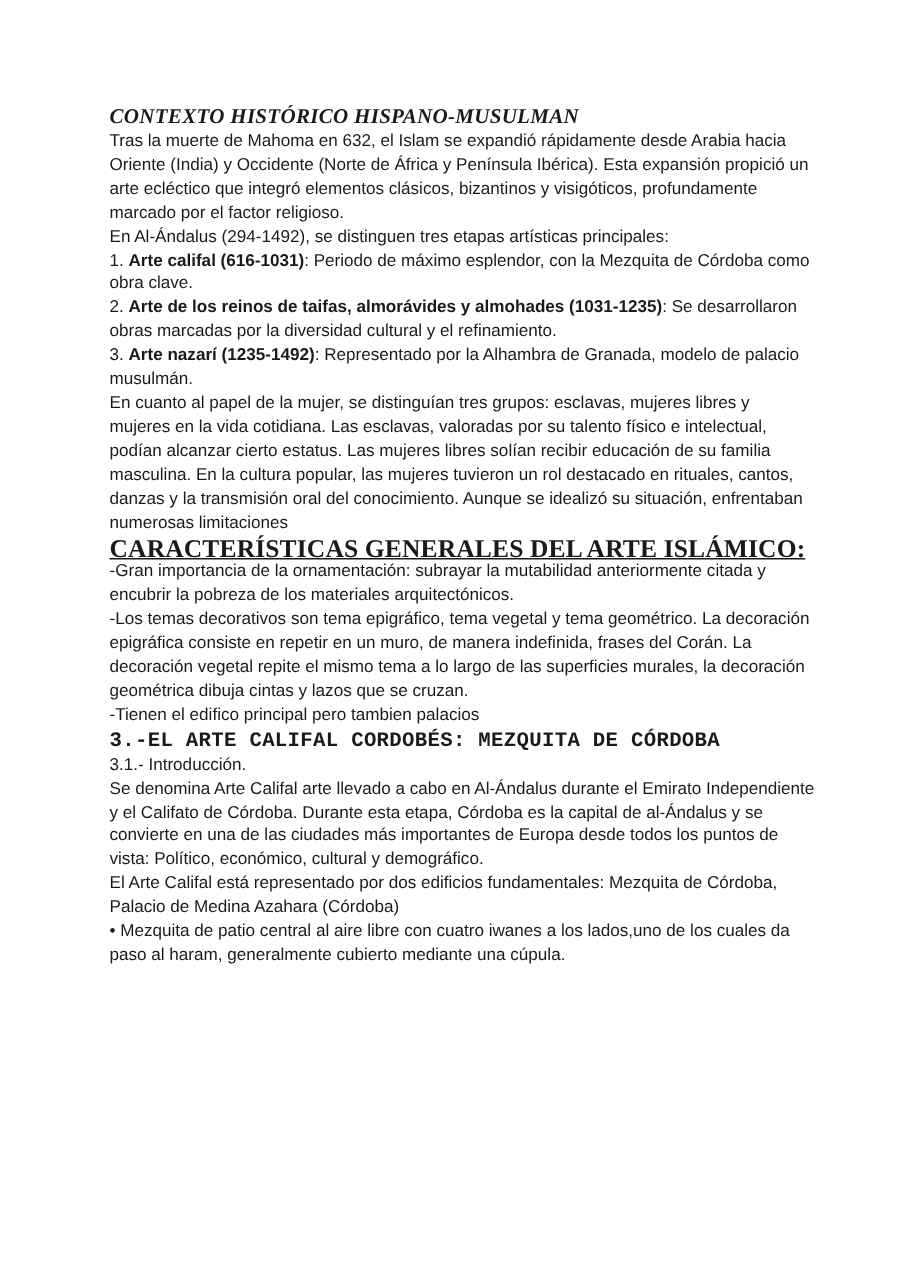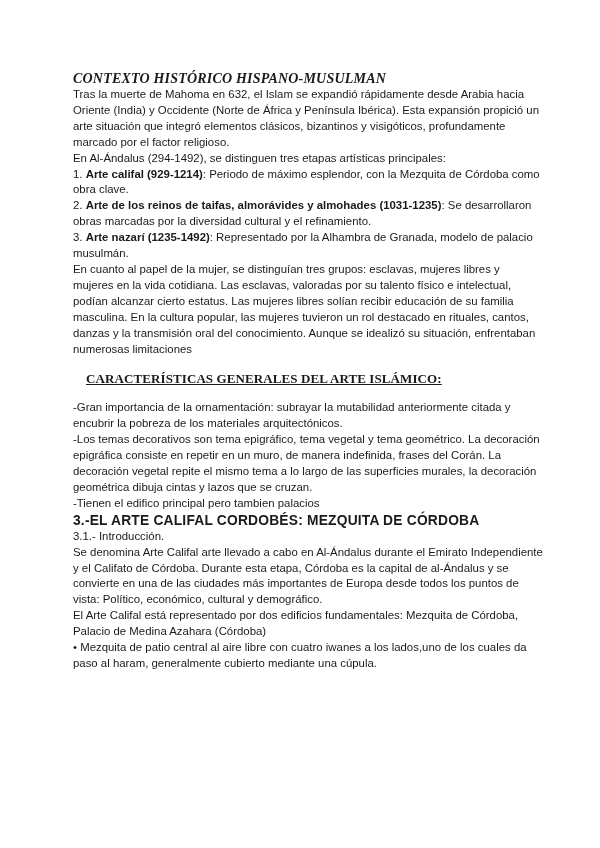--- a/index.html
+++ b/index.html
@@ -8,39 +8,39 @@
       position: absolute; left: 73px; top: 70px; width: 470px;
       font-family: "Liberation Sans", sans-serif;
       font-size: 11.4px; line-height: 15.9px; color: #1a1a1a;
     }
     .h-italic {
       font-family: "Liberation Serif", serif; font-weight: bold; font-style: italic;
       font-size: 14px; line-height: 17px; margin: 0; letter-spacing: 0.2px;
     }
     .h-underline {
       font-family: "Liberation Serif", serif; font-weight: bold;
-      font-size: 13px; line-height: 17px; margin: 13px; text-decoration: underline;
+      font-size: 17px; line-height: 17px; margin: 0; text-decoration: underline;
       letter-spacing: 0.1px;
     }
     .h-section {
-      font-family: Liberation Sans, sans-serif; font-weight: bold;
+      font-family: Liberation Mono, monospace; font-weight: bold;
       font-size: 13.8px; line-height: 17px; margin: 0; letter-spacing: 0.2px;
     }
     .h-sub { font-weight: normal; margin: 0; }
     p { margin: 0; }
     b { font-weight: bold; }
   </style>
 </head>
 <body>
 
 <div class="page">
   <h1 class="h-italic">CONTEXTO HISTÓRICO HISPANO-MUSULMAN</h1>
-  <p>Tras la muerte de Mahoma en 632, el Islam se expandió rápidamente desde Arabia hacia Oriente (India) y Occidente (Norte de África y Península Ibérica). Esta expansión propició un arte situación que integró elementos clásicos, bizantinos y visigóticos, profundamente marcado por el factor religioso.</p>
+  <p>Tras la muerte de Mahoma en 632, el Islam se expandió rápidamente desde Arabia hacia Oriente (India) y Occidente (Norte de África y Península Ibérica). Esta expansión propició un arte ecléctico que integró elementos clásicos, bizantinos y visigóticos, profundamente marcado por el factor religioso.</p>
   <p>En Al-Ándalus (294-1492), se distinguen tres etapas artísticas principales:</p>
-  <p><span>1. </span><b>Arte califal (929-1214)</b><span>: Periodo de máximo esplendor, con la Mezquita de Córdoba como obra clave.</span></p>
+  <p><span>1. </span><b>Arte califal (616-1031)</b><span>: Periodo de máximo esplendor, con la Mezquita de Córdoba como obra clave.</span></p>
   <p><span>2. </span><b>Arte de los reinos de taifas, almorávides y almohades (1031-1235)</b><span>: Se desarrollaron obras marcadas por la diversidad cultural y el refinamiento.</span></p>
   <p><span>3. </span><b>Arte nazarí (1235-1492)</b><span>: Representado por la Alhambra de Granada, modelo de palacio musulmán.</span></p>
   <p>En cuanto al papel de la mujer, se distinguían tres grupos: esclavas, mujeres libres y mujeres en la vida cotidiana. Las esclavas, valoradas por su talento físico e intelectual, podían alcanzar cierto estatus. Las mujeres libres solían recibir educación de su familia masculina. En la cultura popular, las mujeres tuvieron un rol destacado en rituales, cantos, danzas y la transmisión oral del conocimiento. Aunque se idealizó su situación, enfrentaban numerosas limitaciones</p>
 
   <h2 class="h-underline">CARACTERÍSTICAS GENERALES DEL ARTE ISLÁMICO:</h2>
   <p>-Gran importancia de la ornamentación: subrayar la mutabilidad anteriormente citada y encubrir la pobreza de los materiales arquitectónicos.</p>
   <p>-Los temas decorativos son tema epigráfico, tema vegetal y tema geométrico. La decoración epigráfica consiste en repetir en un muro, de manera indefinida, frases del Corán. La decoración vegetal repite el mismo tema a lo largo de las superficies murales, la decoración geométrica dibuja cintas y lazos que se cruzan.</p>
   <p>-Tienen el edifico principal pero tambien palacios</p>
 
   <h2 class="h-section">3.-EL ARTE CALIFAL CORDOBÉS: MEZQUITA DE CÓRDOBA</h2>

